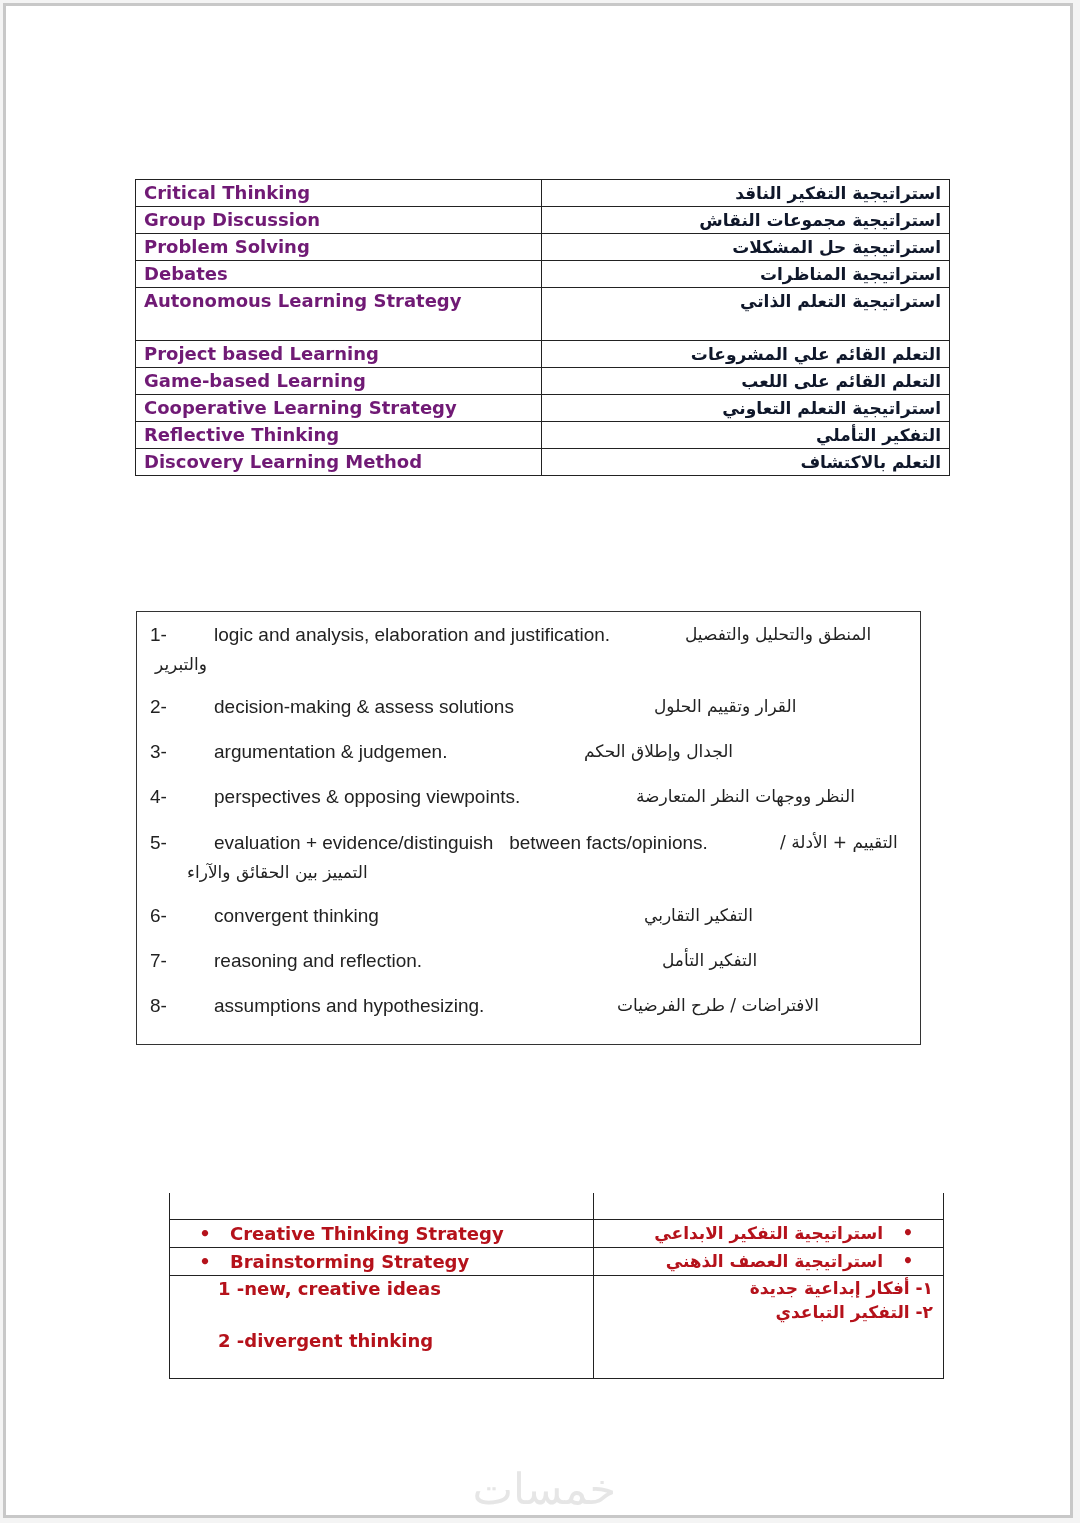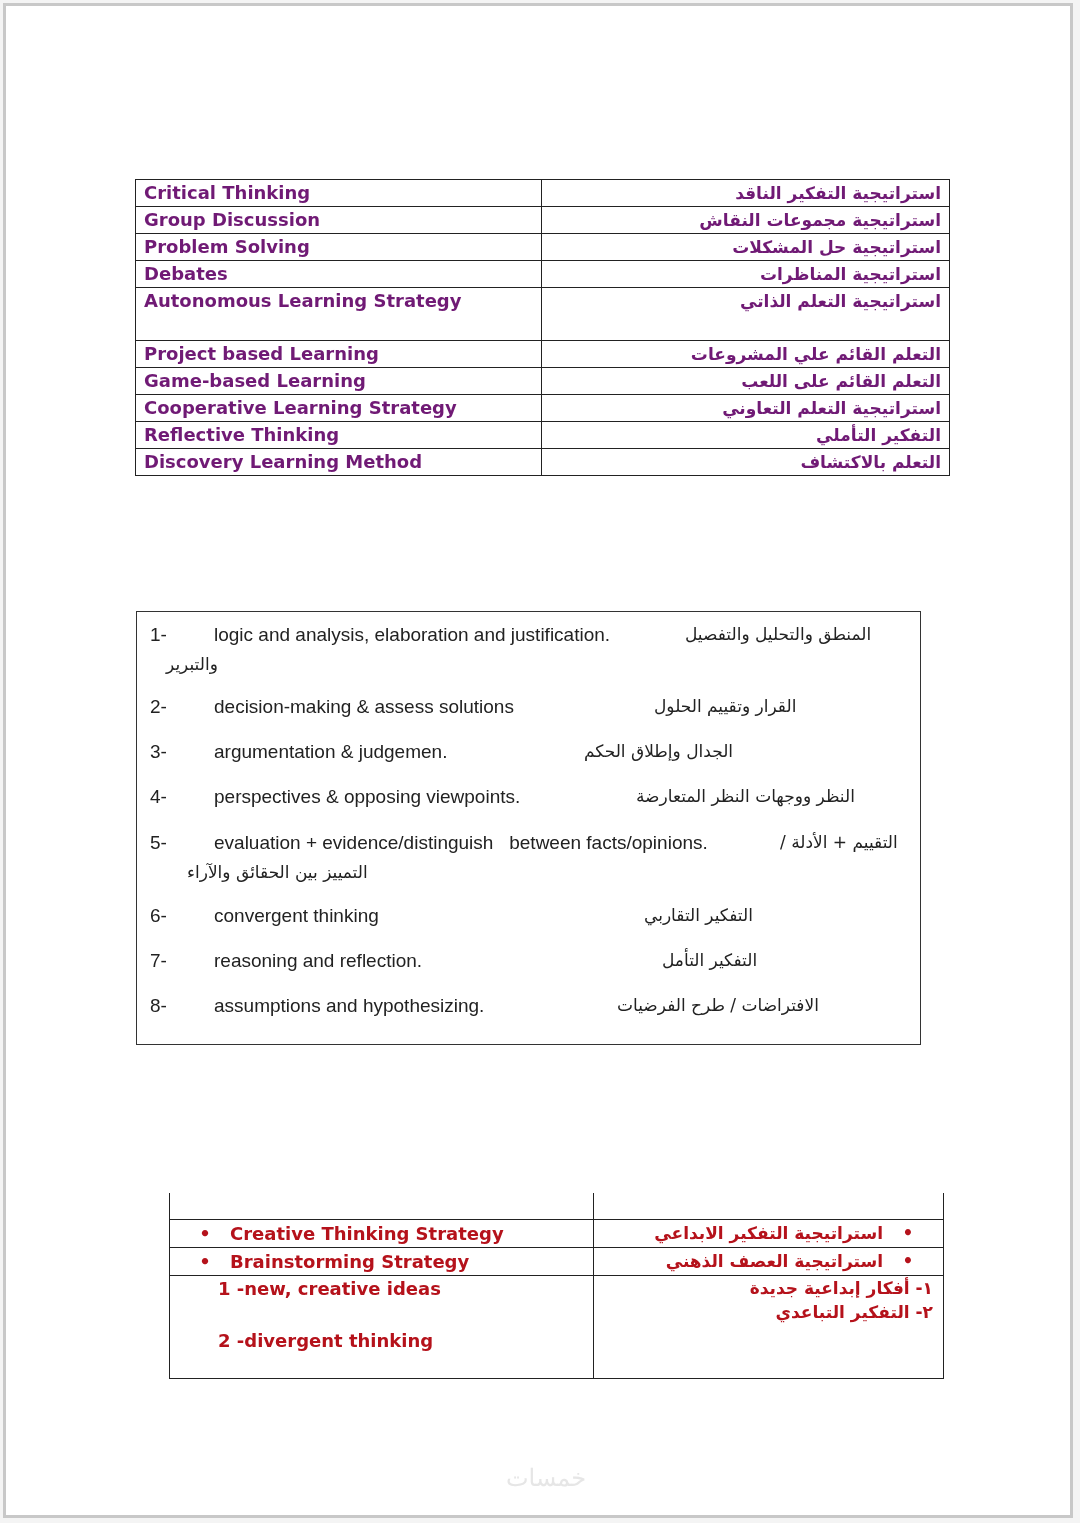--- a/index.html
+++ b/index.html
@@ -6,21 +6,21 @@
     body { width: 1080px; height: 1523px; position: relative; overflow: hidden; }
     .page {
       position: absolute; left: 3px; top: 3px; width: 1070px; height: 1515px;
       background: #ffffff; border: 3px solid #c8c8c8; box-sizing: border-box;
     }
     table { border-collapse: collapse; }
     
     .t1 { position: absolute; left: 129px; top: 173px; width: 815px; }
     .t1 td { border: 1px solid #222; padding: 0 8px; height: 26px; vertical-align: top; }
     .t1 td.en { width: 389px; font-family: "DejaVu Sans", sans-serif; font-weight: bold; font-size: 18px; line-height: 26px; color: #701a75; }
-    .t1 td.ar { font-family: "DejaVu Sans", sans-serif; font-weight: bold; font-size: 17px; line-height: 26px; direction: rtl; text-align: right; color: #701a75; }
+    .t1 td.ar { font-family: "DejaVu Sans", sans-serif; font-weight: bold; font-size: 17px; line-height: 26px; direction: rtl; text-align: right; color: #0f172a; }
     
     .box2 {
       position: absolute; left: 130px; top: 605px; width: 785px; height: 434px;
       border: 1px solid #333; box-sizing: border-box;
       font-family: "Liberation Sans", sans-serif; font-size: 19px; color: #222;
     }
     .item { position: absolute; left: 0; width: 100%; height: 30px; }
     .item .num { position: absolute; left: 13px; top: 0; }
     .item .en { position: absolute; left: 77px; top: 0; white-space: nowrap; }
     .item .ar { position: absolute; top: 0; direction: rtl; white-space: nowrap; font-family: "DejaVu Sans", sans-serif; font-size: 17px; }
@@ -29,21 +29,21 @@
     .t3 { position: absolute; left: 140px; top: 1187px; width: 775px; margin-left: 23px; }
     .t3 td { border: 1px solid #222; padding: 0 10px; vertical-align: top; }
     .t3 td.en { width: 365px; font-family: "DejaVu Sans", sans-serif; font-weight: bold; font-size: 18px; color: #b5121b; }
     .t3 td.ar { font-family: "DejaVu Sans", sans-serif; font-weight: bold; font-size: 17px; color: #b5121b; direction: rtl; text-align: right; }
     .t3 tr.top td { height: 26px; border-top: none; }
     .t3 tr.bul td { height: 27px; line-height: 27px; }
     .t3 .bullet { display: inline-block; width: 50px; text-align: center; color: #b5121b; }
     .t3 tr.last td { height: 102px; padding-left: 48px; }
     .watermark {
       position: absolute; left: 470px; top: 1458px; width: 140px; text-align: center;
-      font-family: Liberation Sans, sans-serif; font-size: 24px; color: #e6e6e6; direction: rtl;
+      font-family: Liberation Sans, sans-serif; font-size: 43px; color: #e6e6e6; direction: rtl;
     }
   </style>
 </head>
 <body>
 
 <div class="page">
 
   <table class="t1">
     <tbody>
       <tr>
@@ -87,21 +87,21 @@
         <td class="ar">التعلم بالاكتشاف</td>
       </tr>
     </tbody>
   </table>
 
   <div class="box2">
     <div class="item" style="top:12px">
       <span class="num">1-</span>
       <span class="en">logic and analysis, elaboration and justification.</span>
       <span class="ar" style="left:548px">المنطق والتحليل والتفصيل</span>
-      <span class="ar2" style="left:29px; top:30px">والتبرير</span>
+      <span class="ar2" style="left:18px; top:30px">والتبرير</span>
     </div>
     <div class="item" style="top:84px">
       <span class="num">2-</span>
       <span class="en">decision-making &amp; assess solutions</span>
       <span class="ar" style="left:517px">القرار وتقييم الحلول</span>
     </div>
     <div class="item" style="top:129px">
       <span class="num">3-</span>
       <span class="en"> argumentation &amp; judgemen.</span>
       <span class="ar" style="left:447px">الجدال وإطلاق الحكم</span>

